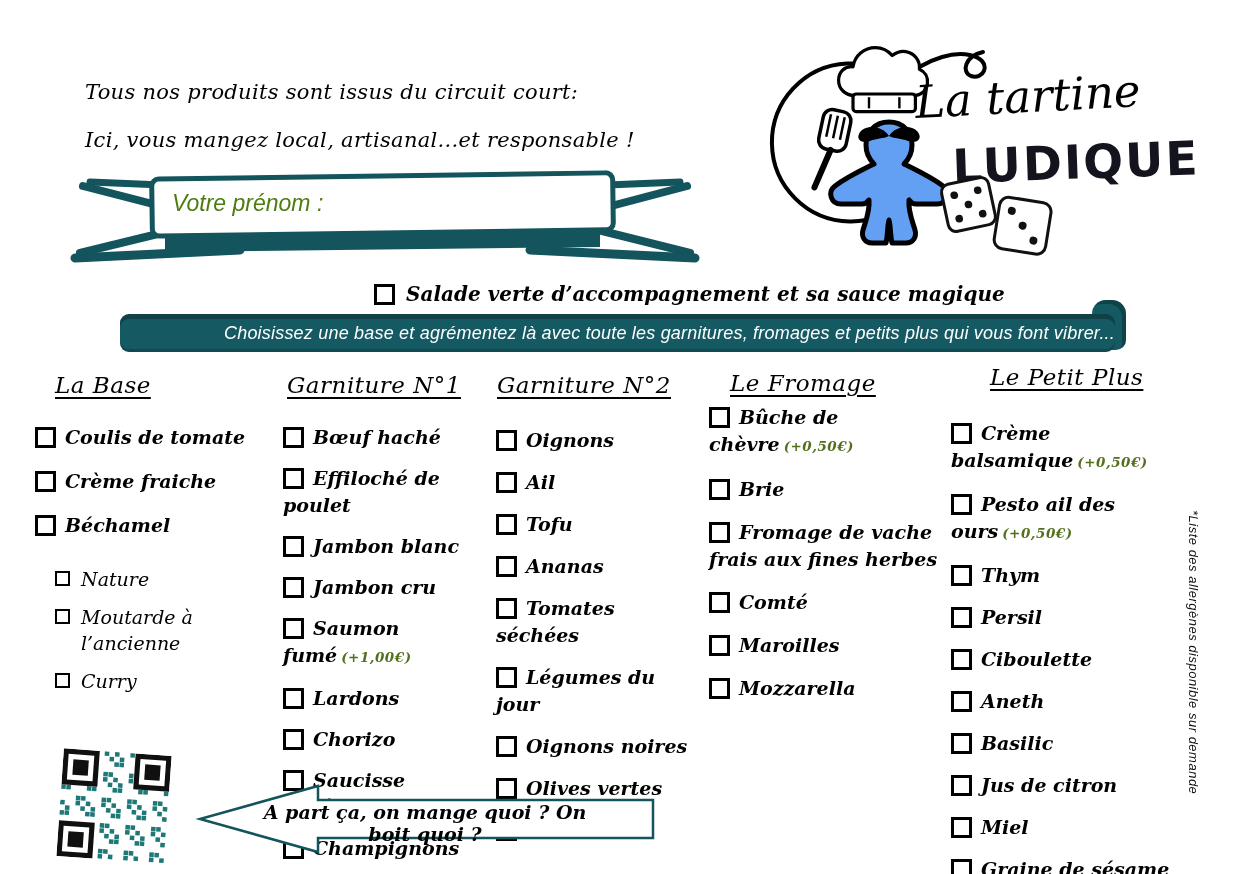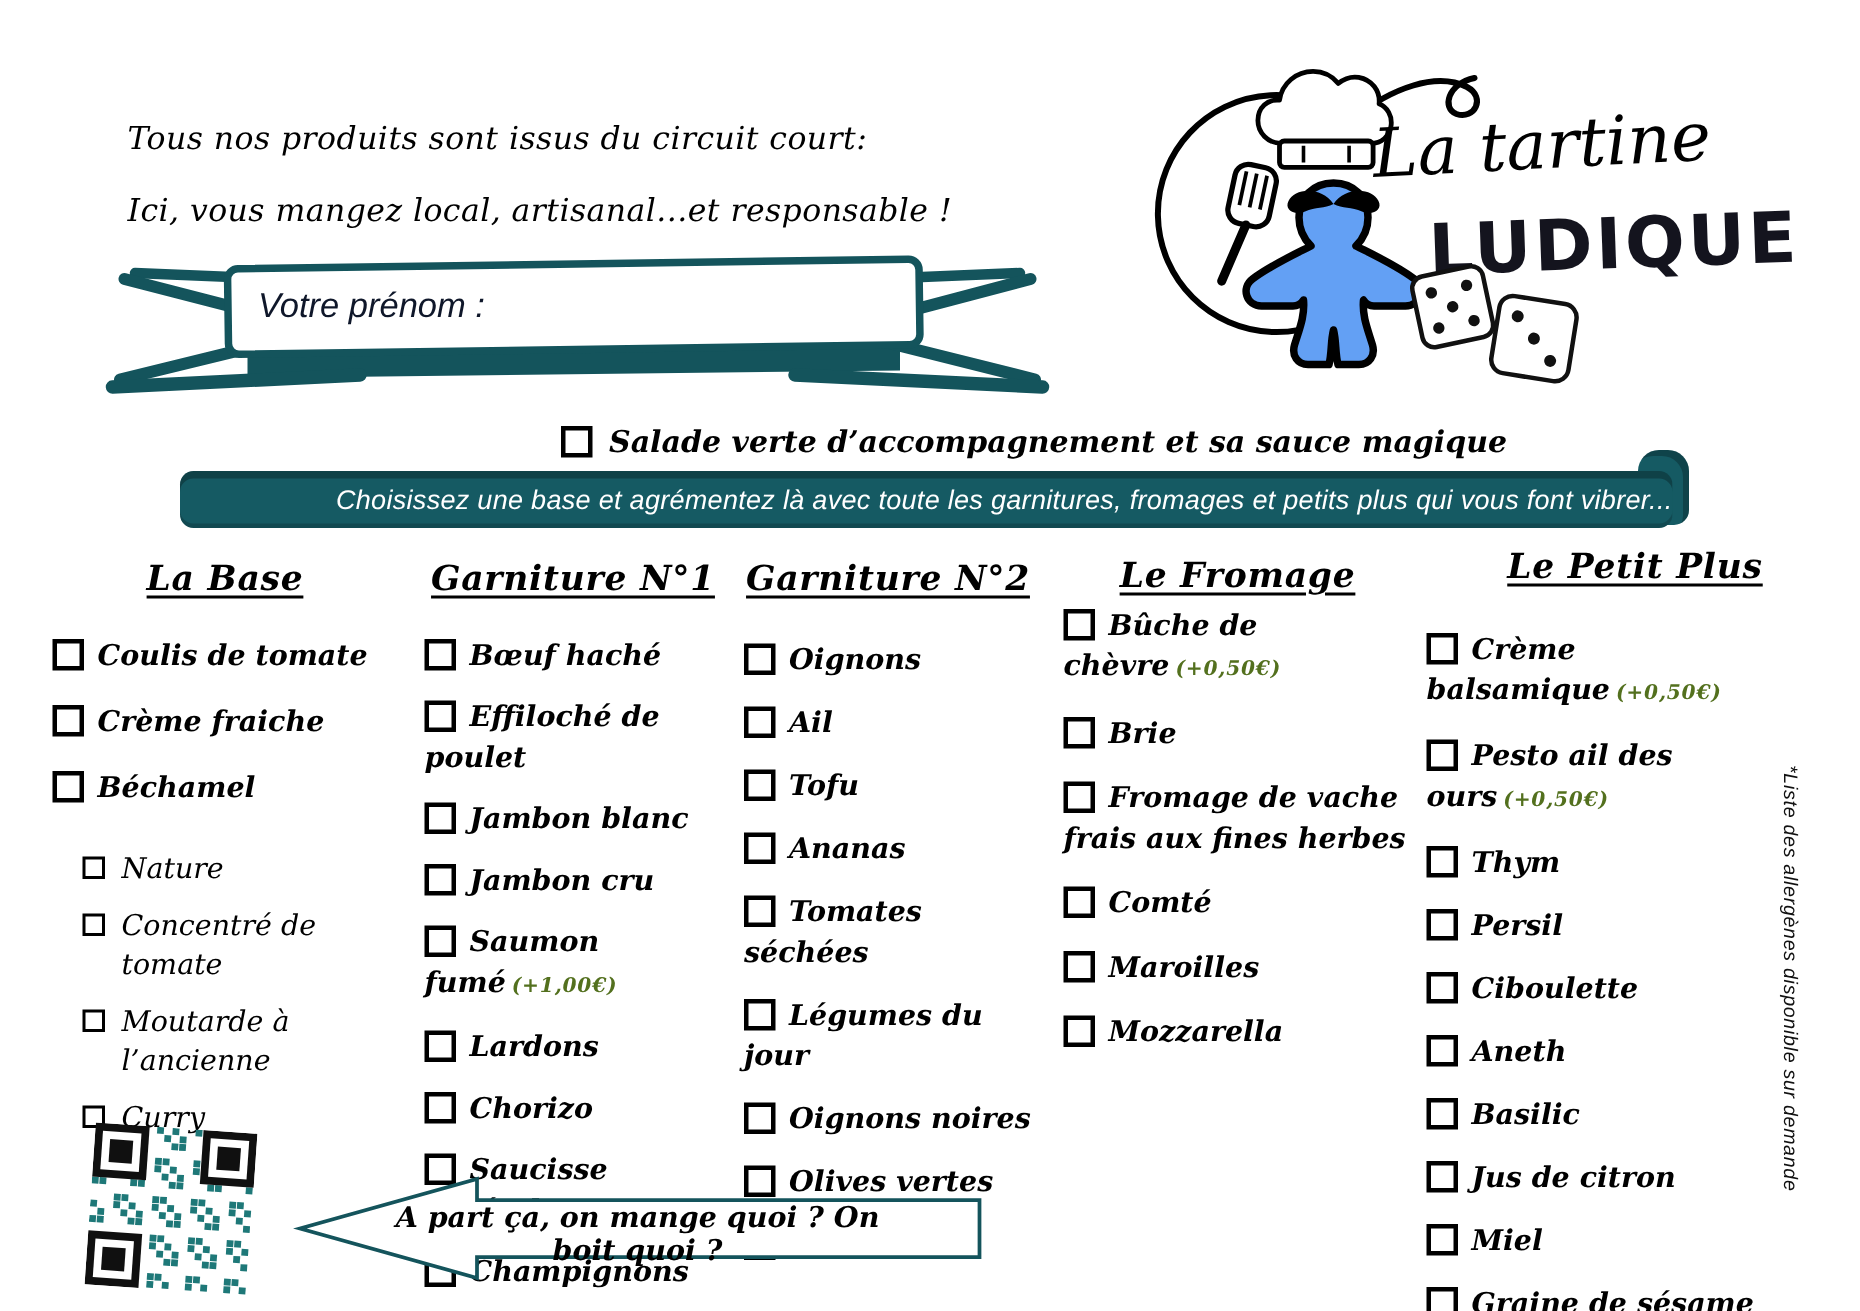--- a/index.html
+++ b/index.html
@@ -10,37 +10,37 @@
   }
   html,body{margin:0;padding:0;background:#fff;}
   .page{position:relative;width:1240px;height:874px;background:#fff;overflow:hidden;
         font-family:"DejaVu Serif",serif;color:#000;}
   .abs{position:absolute;}
 
   
   .intro-line{font-style:italic;font-weight:normal;font-size:21px;letter-spacing:.3px;}
 
   
-  .ribbon-label{font-family:"Liberation Sans",sans-serif;font-style:italic;font-size:23px;color:#0f172a;}
+  .ribbon-label{font-family:"Liberation Sans",sans-serif;font-style:italic;font-size:23px;color:#4d7c0f;}
 
   
   .salad{display:flex;align-items:center;gap:11px;}
   .salad .txt{font-style:italic;font-weight:bold;font-size:20px;}
 
   
   .banner{left:120px;top:314px;width:995px;height:38px;background:var(--banner);
           border-radius:9px;box-shadow:inset 0 5px 0 rgba(0,0,0,.28), inset 0 -3px 0 rgba(0,0,0,.18);
           display:flex;align-items:center;z-index:2;justify-content:flex-end;}
   .banner-tab{left:1092px;top:300px;width:34px;height:50px;background:var(--banner);
           border-radius:14px 14px 10px 10px;box-shadow:inset -4px 4px 0 rgba(0,0,0,.25);z-index:1;}
   .banner .txt{font-family:"Liberation Sans",sans-serif;font-style:italic;font-size:18px;
           color:#fff;padding-left:14px;letter-spacing:.2px;white-space:nowrap;}
 
   
-  .col-hdr{font-style:italic;font-weight:bold;font-size:23px;text-align:center;
+  .col-hdr{font-style:italic;font-weight:normal;font-size:23px;text-align:left;
            text-decoration:underline;text-underline-offset:4px;letter-spacing:.5px;}
 
   
   .cb{display:inline-block;width:15px;height:15px;border:3px solid #000;background:#fff;box-sizing:content-box;}
   .cb.small{width:11px;height:11px;border-width:2px;}
 
   
   .col{line-height:27px;}
   .item{display:block;font-style:italic;font-weight:600;font-size:19px;}
   .item .cb{vertical-align:middle;margin-right:9px;transform:translateY(-2px);}
@@ -160,24 +160,20 @@
       <div class="item"><span class="cb"></span><span>Béchamel</span></div>
     </div>
 
   <div class="abs" style="left:55px;top:566px;width:195px;">
 
       <div class="sub-item">
         <span class="cb small"></span>
         <span>Nature</span>
       </div>
 
-      <div class="sub-item">
-        <span class="cb small"></span>
-        <span>Concentré de tomate</span>
-      </div>
 
       <div class="sub-item">
         <span class="cb small"></span>
         <span>Moutarde à l’ancienne</span>
       </div>
 
       <div class="sub-item">
         <span class="cb small"></span>
         <span>Curry</span>
       </div>

